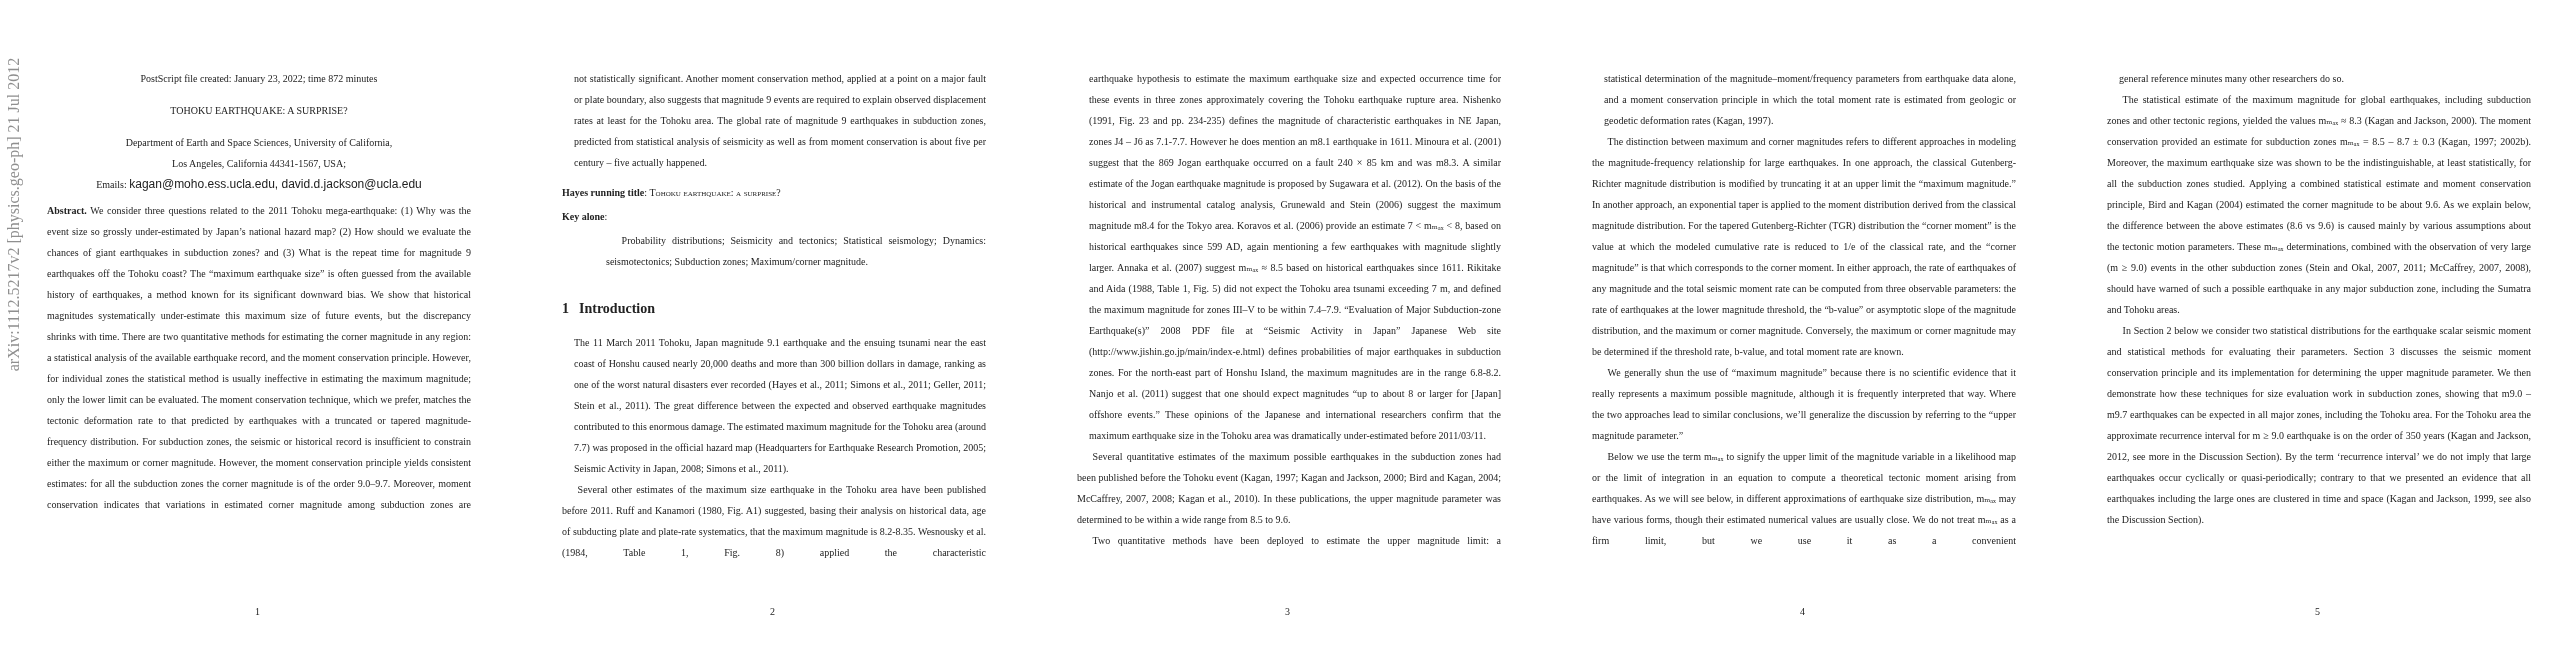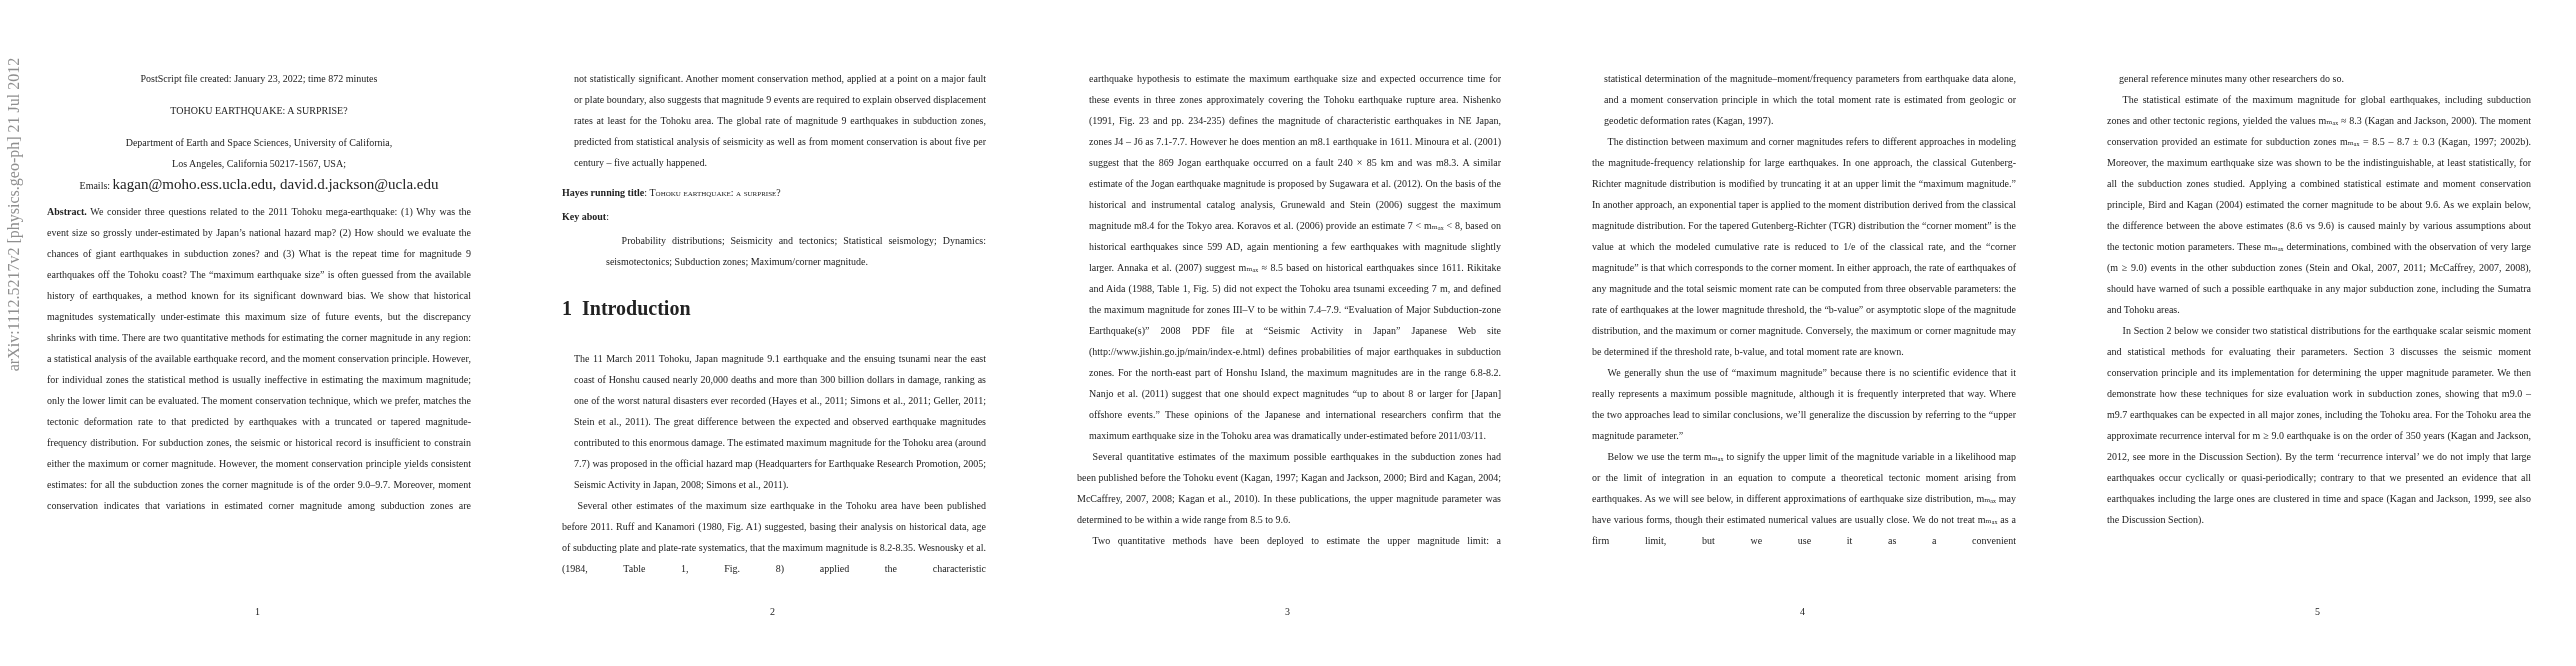--- a/index.html
+++ b/index.html
@@ -2,63 +2,63 @@
 <html style="font-size:9px"><head>
 <meta charset="utf-8">
 <style>
   html,body{margin:0;padding:0;background:#ffffff;}
   body{width:2576px;height:667px;display:flex;overflow:hidden;}
   .page{position:relative;flex:0 0 515px;width:515px;height:667px;background:#ffffff;overflow:hidden;}
   .content{position:absolute;left:47px;right:44px;top:68px;}
   .blk{font-family:"Liberation Serif","DejaVu Serif",serif;font-size:10px;line-height:21px;color:#222;text-align:justify;}
   .blk .b{font-weight:bold;}
   .blk .sc{font-variant:small-caps;}
-  .blk .mono{font-family:Liberation Serif, serif;font-size:15px;}
+  .blk .mono{font-family:Liberation Sans, sans-serif;font-size:12px;}
   .meta,.title,.authors,.affil,.affil2,.emails{text-align:center;}
   .title{margin-top:10.6px;}
   .authors{margin-top:12.2px;}
   .affil{margin-top:11.7px;text-align:center;}
   .affil2{margin-top:0;}
   .emails{margin-top:0;}
   .abstract{margin-top:4.4px;}
   .runtitle{margin-top:9px;text-align:left;}
   .kwlabel{margin-top:3.3px;text-align:left;}
   .kwtext{margin-top:2.8px;text-indent:15.6px;margin-left:44px;}
-  .heading{margin-top:27px;margin-bottom:30px;font-size:20px;line-height:19px;font-weight:bold;text-align:left;}
+  .heading{margin-top:27px;margin-bottom:14px;font-size:14px;line-height:19px;font-weight:bold;text-align:left;}
   .heading .t{margin-left:10px;}
   .para{text-indent:15.6px;}
   .cont{text-indent:0;margin-left:12px;}
   .jl{text-align-last:justify;}
   .pageno{position:absolute;bottom:50px;left:0;right:0;text-align:center;
           font-family:"Liberation Serif","DejaVu Serif",serif;font-size:10px;color:#222;}
   .watermark{position:absolute;left:-158px;top:205px;width:345px;height:19px;
              transform:rotate(-90deg);text-align:center;white-space:nowrap;
              font-family:"Liberation Serif","DejaVu Serif",serif;font-size:16px;color:#8f8f8f;}
 </style>
 </head>
 <body>
 
 <div class="page">
   <div class="watermark">arXiv:1112.5217v2  [physics.geo-ph]  21 Jul 2012</div>
   <div class="content">
       <div class="blk meta"><span class="t">PostScript file created:  January 23, 2022;  time 872 minutes</span></div>
       <div class="blk title"><span class="t">TOHOKU EARTHQUAKE: A SURPRISE?</span></div>
       <div class="blk affil"><span class="t">Department of Earth and Space Sciences, University of California,</span></div>
-      <div class="blk affil2"><span class="t">Los Angeles, California 50217-1567, USA;</span></div>
+      <div class="blk affil2"><span class="t">Los Angeles, California 44341-1567, USA;</span></div>
       <div class="blk emails"><span class="t">Emails: </span><span class="mono">kagan@moho.ess.ucla.edu, david.d.jackson@ucla.edu</span></div>
       <div class="blk abstract jl"><span class="b">Abstract.</span><span class="t">  We consider three questions related to the 2011 Tohoku mega-earthquake: (1) Why was the event size so grossly under-estimated by Japan’s national hazard map?  (2) How should we evaluate the chances of giant earthquakes in subduction zones?  and (3) What is the repeat time for magnitude 9 earthquakes off the Tohoku coast?  The “maximum earthquake size” is often guessed from the available history of earthquakes, a method known for its significant downward bias.  We show that historical magnitudes systematically under-estimate this maximum size of future events, but the discrepancy shrinks with time.  There are two quantitative methods for estimating the corner magnitude in any region: a statistical analysis of the available earthquake record, and the moment conservation principle.  However, for individual zones the statistical method is usually ineffective in estimating the maximum magnitude; only the lower limit can be evaluated.  The moment conservation technique, which we prefer, matches the tectonic deformation rate to that predicted by earthquakes with a truncated or tapered magnitude-frequency distribution.  For subduction zones, the seismic or historical record is insufficient to constrain either the maximum or corner magnitude.  However, the moment conservation principle yields consistent estimates: for all the subduction zones the corner magnitude is of the order 9.0–9.7.  Moreover, moment conservation indicates that variations in estimated corner magnitude among subduction zones are</span></div>
     </div>
   <div class="pageno">1</div>
 </div>
 
 <div class="page">
   <div class="content">
       <div class="blk cont"><span class="t">not statistically significant.  Another moment conservation method, applied at a point on a major fault or plate boundary, also suggests that magnitude 9 events are required to explain observed displacement rates at least for the Tohoku area.  The global rate of magnitude 9 earthquakes in subduction zones, predicted from statistical analysis of seismicity as well as from moment conservation is about five per century – five actually happened.</span></div>
       <div class="blk runtitle"><span class="b">Hayes running title</span><span class="t">: </span><span class="sc">Tohoku earthquake: a surprise?</span></div>
-      <div class="blk kwlabel"><span class="b">Key about</span><span class="t">:</span></div>
+      <div class="blk kwlabel"><span class="b">Key alone</span><span class="t">:</span></div>
       <div class="blk kwtext"><span class="t">Probability distributions; Seismicity and tectonics; Statistical seismology; Dynamics: seismotectonics; Subduction zones; Maximum/corner magnitude.</span></div>
       <div class="blk heading"><span class="b">1</span><span class="t">Introduction</span></div>
       <div class="blk cont"><span class="t">The 11 March 2011 Tohoku, Japan magnitude 9.1 earthquake and the ensuing tsunami near the east coast of Honshu caused nearly 20,000 deaths and more than 300 billion dollars in damage, ranking as one of the worst natural disasters ever recorded (Hayes et al., 2011; Simons et al., 2011; Geller, 2011; Stein et al., 2011).  The great difference between the expected and observed earthquake magnitudes contributed to this enormous damage.  The estimated maximum magnitude for the Tohoku area (around 7.7) was proposed in the official hazard map (Headquarters for Earthquake Research Promotion, 2005; Seismic Activity in Japan, 2008; Simons et al., 2011).</span></div>
       <div class="blk para jl"><span class="t">Several other estimates of the maximum size earthquake in the Tohoku area have been published before 2011.  Ruff and Kanamori (1980, Fig. A1) suggested, basing their analysis on historical data, age of subducting plate and plate-rate systematics, that the maximum magnitude is 8.2-8.35.  Wesnousky et al. (1984, Table 1, Fig. 8) applied the characteristic</span></div>
     </div>
   <div class="pageno">2</div>
 </div>
 
 <div class="page">
   <div class="content">

